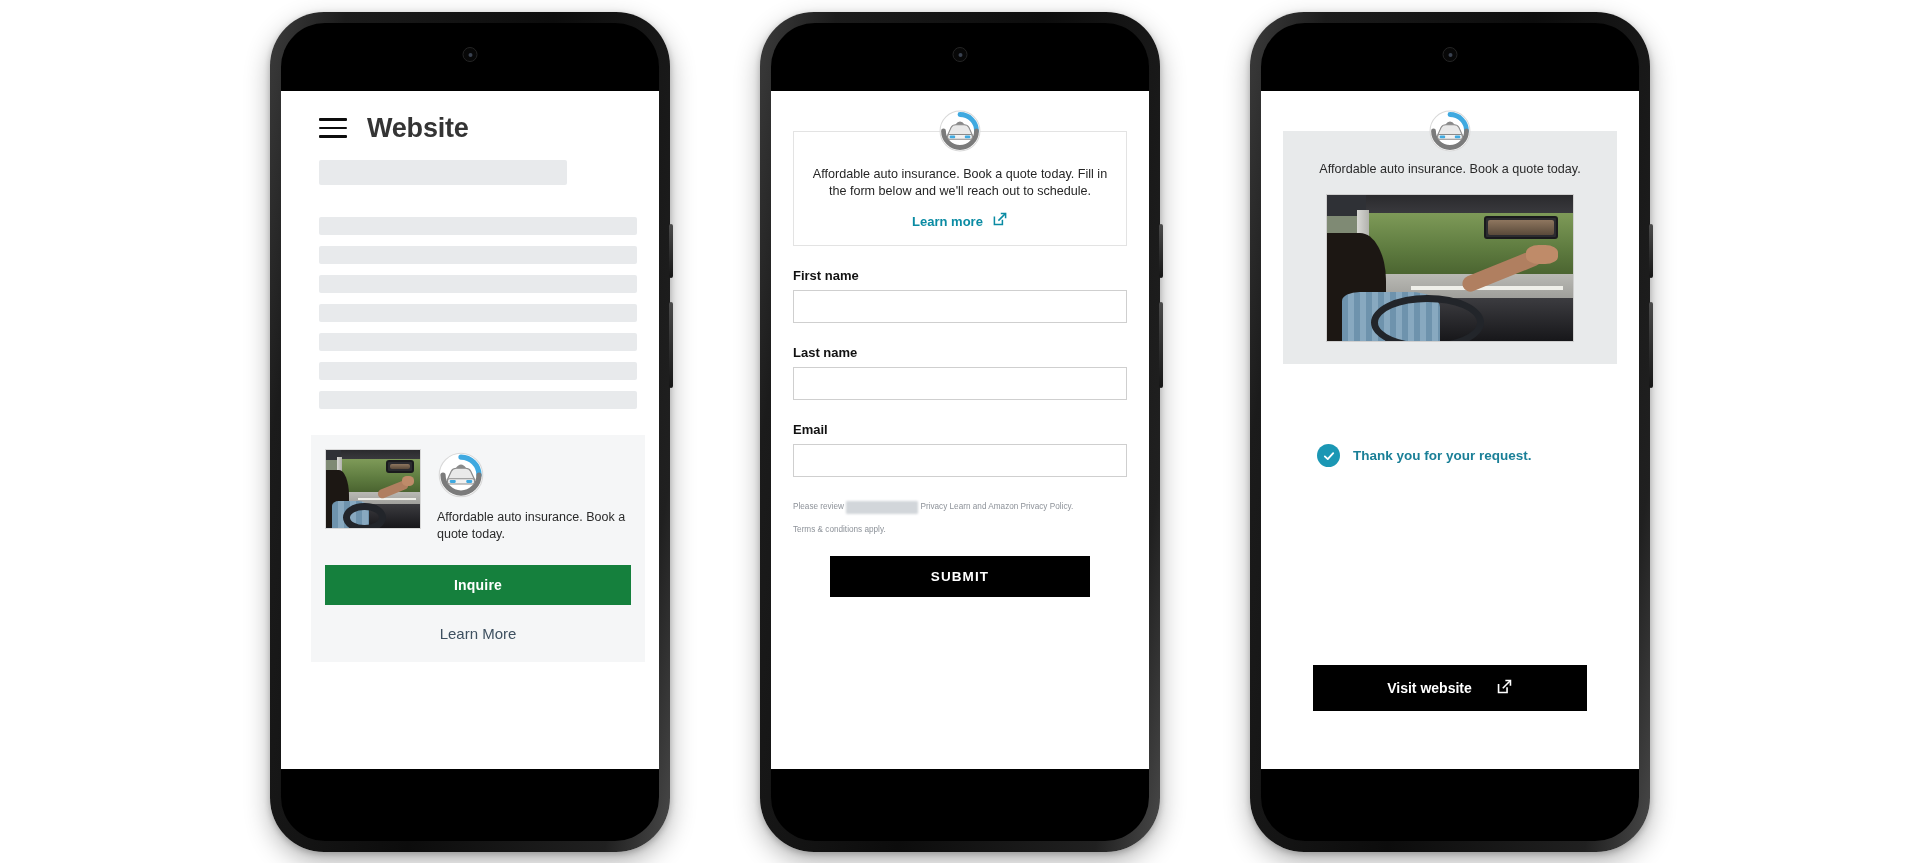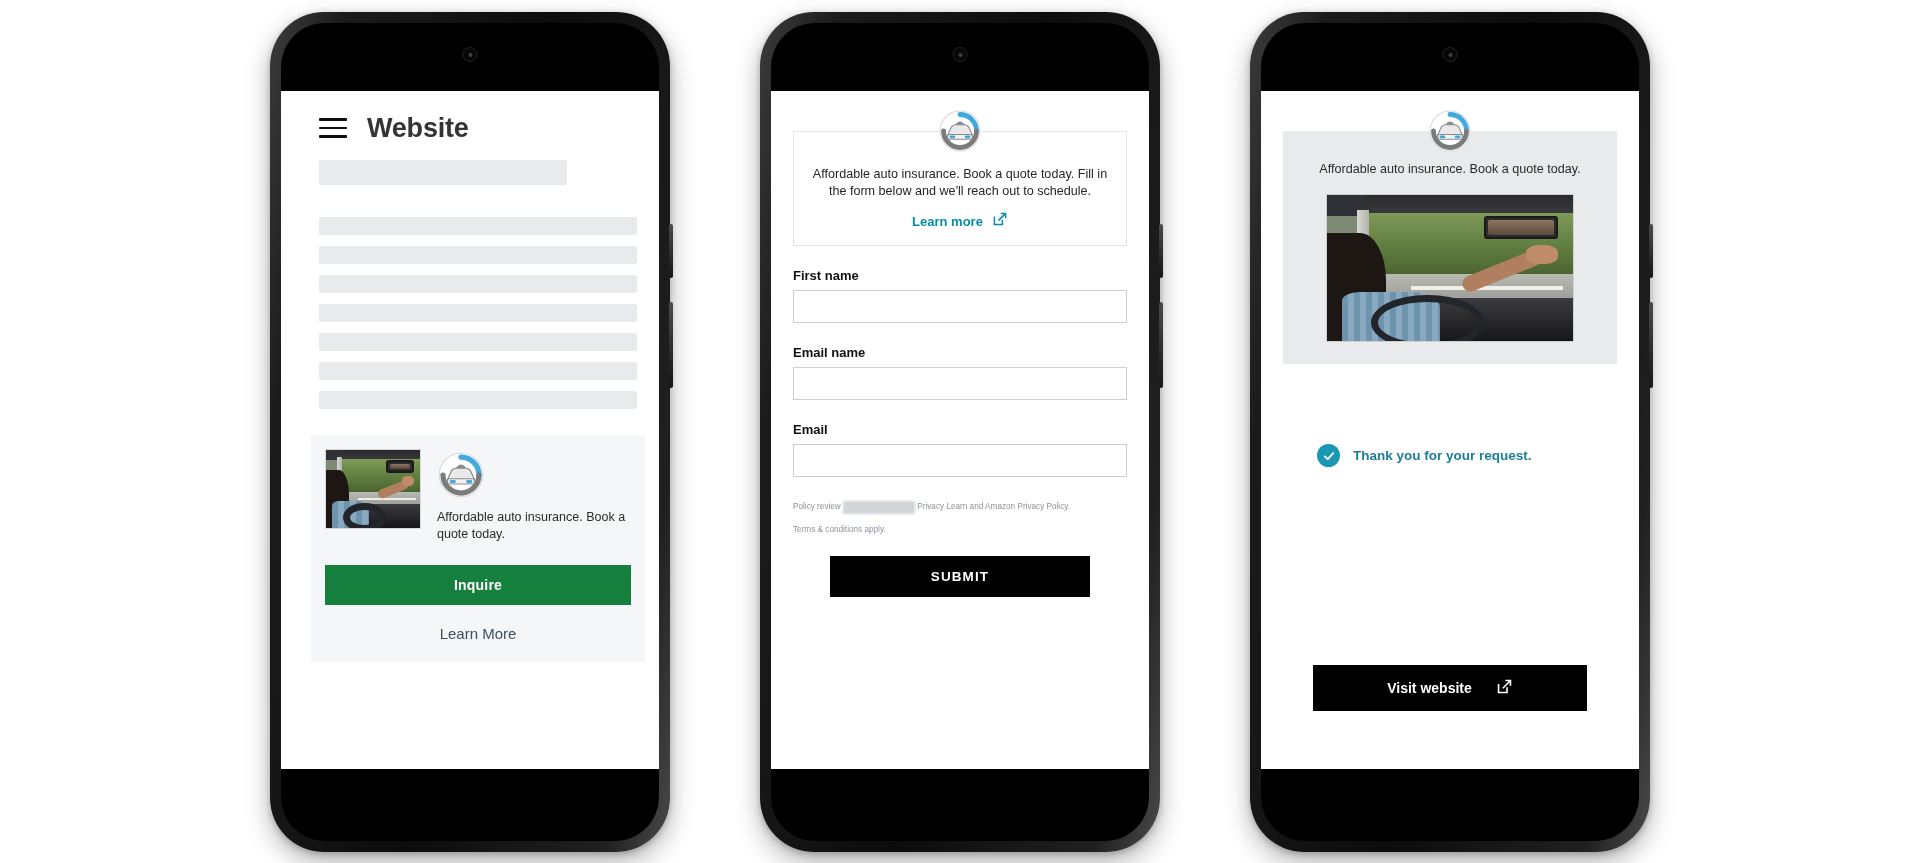--- a/index.html
+++ b/index.html
@@ -404,32 +404,32 @@
               </span>
             </div>
           </div>
 
           <div class="field-group">
             <div class="field-label">First name</div>
             <input class="field-input" type="text" value="" placeholder="" style="">
           </div>
 
           <div class="field-group">
-            <div class="field-label">Email name</div>
+            <div class="field-label">Last name</div>
             <input class="field-input" type="text" value="" placeholder="" style="">
           </div>
 
           <div class="field-group">
             <div class="field-label">Email</div>
             <input class="field-input" type="text" value="" placeholder="" style="">
           </div>
 
           <div class="legal">
             <p>
-              <span>Policy review</span>
+              <span>Please review</span>
               <span class="redact">Guardian Insurance</span>
               <a>Privacy Learn</a>
               <span>and</span>
               <a>Amazon Privacy Policy.</a>
             </p>
             <p>Terms &amp; conditions apply.</p>
           </div>
 
           <button class="submit-btn">SUBMIT</button>
         </div>

